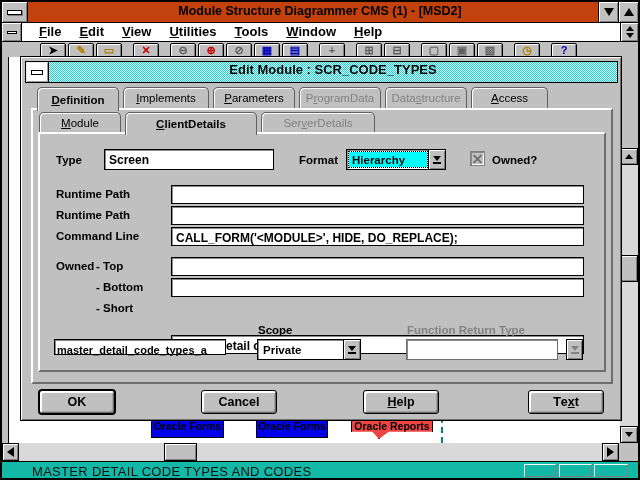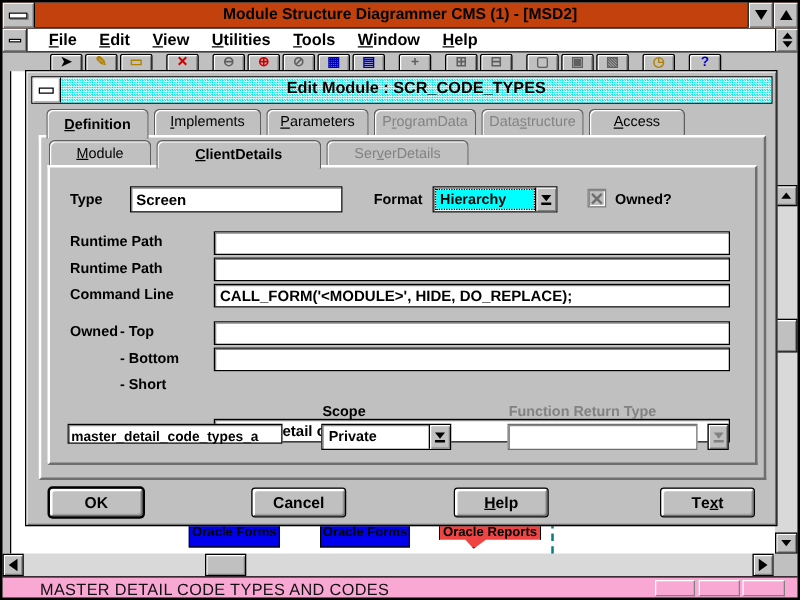--- a/index.html
+++ b/index.html
@@ -40,21 +40,21 @@
 
   
   .vsb { position:absolute; left:620px; top:148px; width:18px; height:295px; background:#d9d9d9; z-index:2; }
   .hsb { position:absolute; left:2px; top:443px; width:617px; height:18px; background:#d9d9d9; z-index:2; }
   .sb-btn { position:absolute; background:#c0c0c0; border:1px solid #000; box-shadow: inset 1px 1px 0 #fff, inset -1px -1px 0 #808080; display:flex; align-items:center; justify-content:center; }
   .sb-thumb { position:absolute; background:#c0c0c0; border:1px solid #000; box-shadow: inset 1px 1px 0 #fff, inset -1px -1px 0 #808080; }
   .tri-left  { width:0;height:0;border-top:5px solid transparent;border-bottom:5px solid transparent;border-right:7px solid #000; }
   .tri-right { width:0;height:0;border-top:5px solid transparent;border-bottom:5px solid transparent;border-left:7px solid #000; }
   .sb-corner { position:absolute; left:619px; top:443px; width:19px; height:18px; background:#c0c0c0; z-index:2; }
 
-  .statusbar { position:absolute; left:2px; top:461px; width:636px; height:17px; background:#f9a8d4; border-top:1px solid #000; z-index:3; }
+  .statusbar { position:absolute; left:2px; top:461px; width:636px; height:17px; background:#14b8a6; border-top:1px solid #000; z-index:3; }
   .status-text { position:absolute; left:30px; top:2px; font-size:13px; font-weight:400; letter-spacing:.3px; color:#111; white-space:nowrap; }
   .status-box { position:absolute; top:2px; height:13px; border-top:1px solid #fff; border-left:1px solid #fff; border-bottom:1px solid #808080; border-right:1px solid #808080; }
 
   
   .dialog { position:absolute; left:20px; top:56px; width:602px; height:365px; background:#c0c0c0; border:1px solid #000;
             box-shadow: inset 1px 1px 0 #fff, inset -1px -1px 0 #707070; z-index:10; }
   .dlg-titlebar { position:absolute; left:4px; top:4px; width:593px; height:22px; display:flex; border:1px solid #000; }
   .dlg-sys { width:23px; background:#fff; border-right:1px solid #000; display:flex; align-items:center; justify-content:center; box-shadow: inset 1px 1px 0 #e8e8e8, inset -1px -1px 0 #9a9a9a; }
   .dlg-sysbar { width:12px; height:5px; background:#fff; border:1px solid #000; }
   .dlg-title-area { flex:1; background-color:#7fe7e7;

